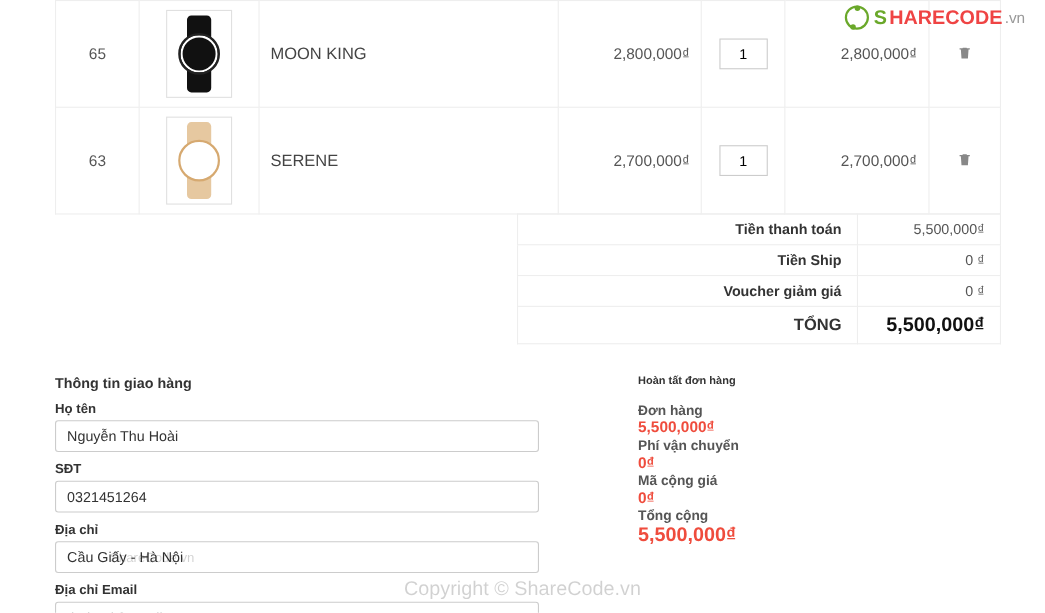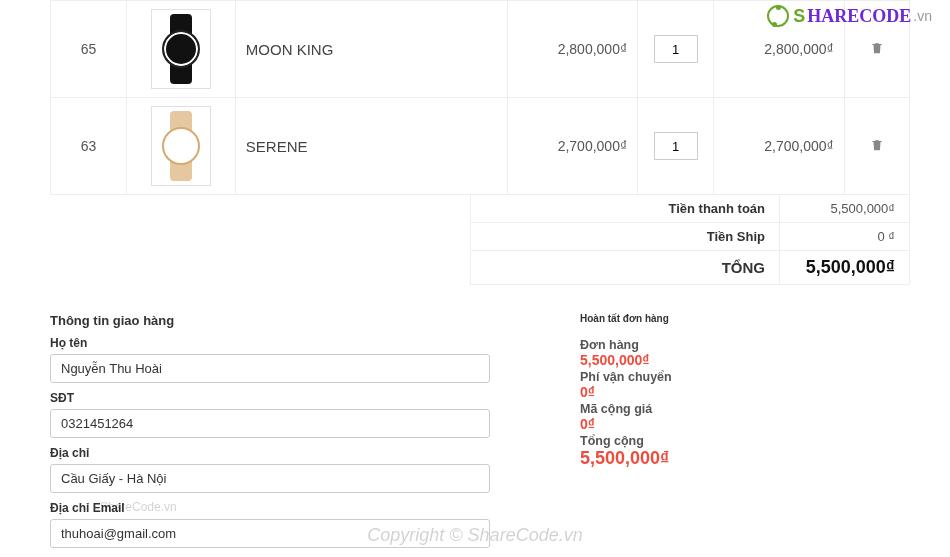--- a/index.html
+++ b/index.html
@@ -116,21 +116,21 @@
   .order-col .line { font-size:12.5px; color:#555; margin-top:2px;font-weight:bold; }
   .order-col .amount {
     color:#ef4c3d; font-weight:600; font-size:14px;
     margin-bottom:2px;
   }
   .order-col .amount.big { font-size:18px; }
 
   
   .wm-copy {
     position:absolute; left:50%; top:525px; transform:translateX(-50%);
-    font-size:18px; color:rgba(0,0,0,0.18); font-weight:500; pointer-events:none;font-style:italic;
+    font-size:18px; color:rgba(0,0,0,0.18); font-weight:500; pointer-events:none;
   }
   .wm-share {
     position:absolute; left:100px; top:500px;
     font-size:12px; color:rgba(0,0,0,0.18); font-weight:400; pointer-events:none;
   }
   .wm-logo {
     position:absolute; right:18px; top:5px;
     font-size:18px; font-weight:700; pointer-events:none;
     display:flex; align-items:center; gap:2px;
   }
@@ -138,21 +138,21 @@
     width:22px; height:22px; border:2px solid #6aa82a; border-radius:50%;
     position:relative; margin-right:2px;
   }
   .wm-logo .orbit::before,
   .wm-logo .orbit::after {
     content:""; position:absolute; width:5px; height:5px; background:#6aa82a; border-radius:50%;
   }
   .wm-logo .orbit::before { top:-2px; left:7px; }
   .wm-logo .orbit::after  { bottom:-2px; left:3px; }
   .wm-logo .s  { color:#6aa82a; }
-  .wm-logo .hare { color:#6d28d9;font-family:Liberation Serif, serif; }
+  .wm-logo .hare { color:#ef4444; }
   .wm-logo .vn { color:#999; font-weight:400; font-size:14px; }
 </style>
 </head>
 <body>
 
 <div class="container">
 
   <table class="cart">
     <tbody>
 
@@ -207,20 +207,24 @@
   <table class="summary">
     <tbody>
         <tr>
       <td class="label">Tiền thanh toán</td>
       <td class="val">5,500,000₫</td>
     </tr>
     <tr>
       <td class="label">Tiền Ship</td>
       <td class="val">0 ₫</td>
     </tr>
+    <tr>
+      <td class="label">Voucher giảm giá</td>
+      <td class="val">0 ₫</td>
+    </tr>
     <tr class="total">
       <td class="label">TỔNG</td>
       <td class="val">5,500,000₫</td>
     </tr>
   </tbody>
     </table>
 
   <div class="checkout">
     <div class="ship-col">
       <h4>Thông tin giao hàng</h4>

